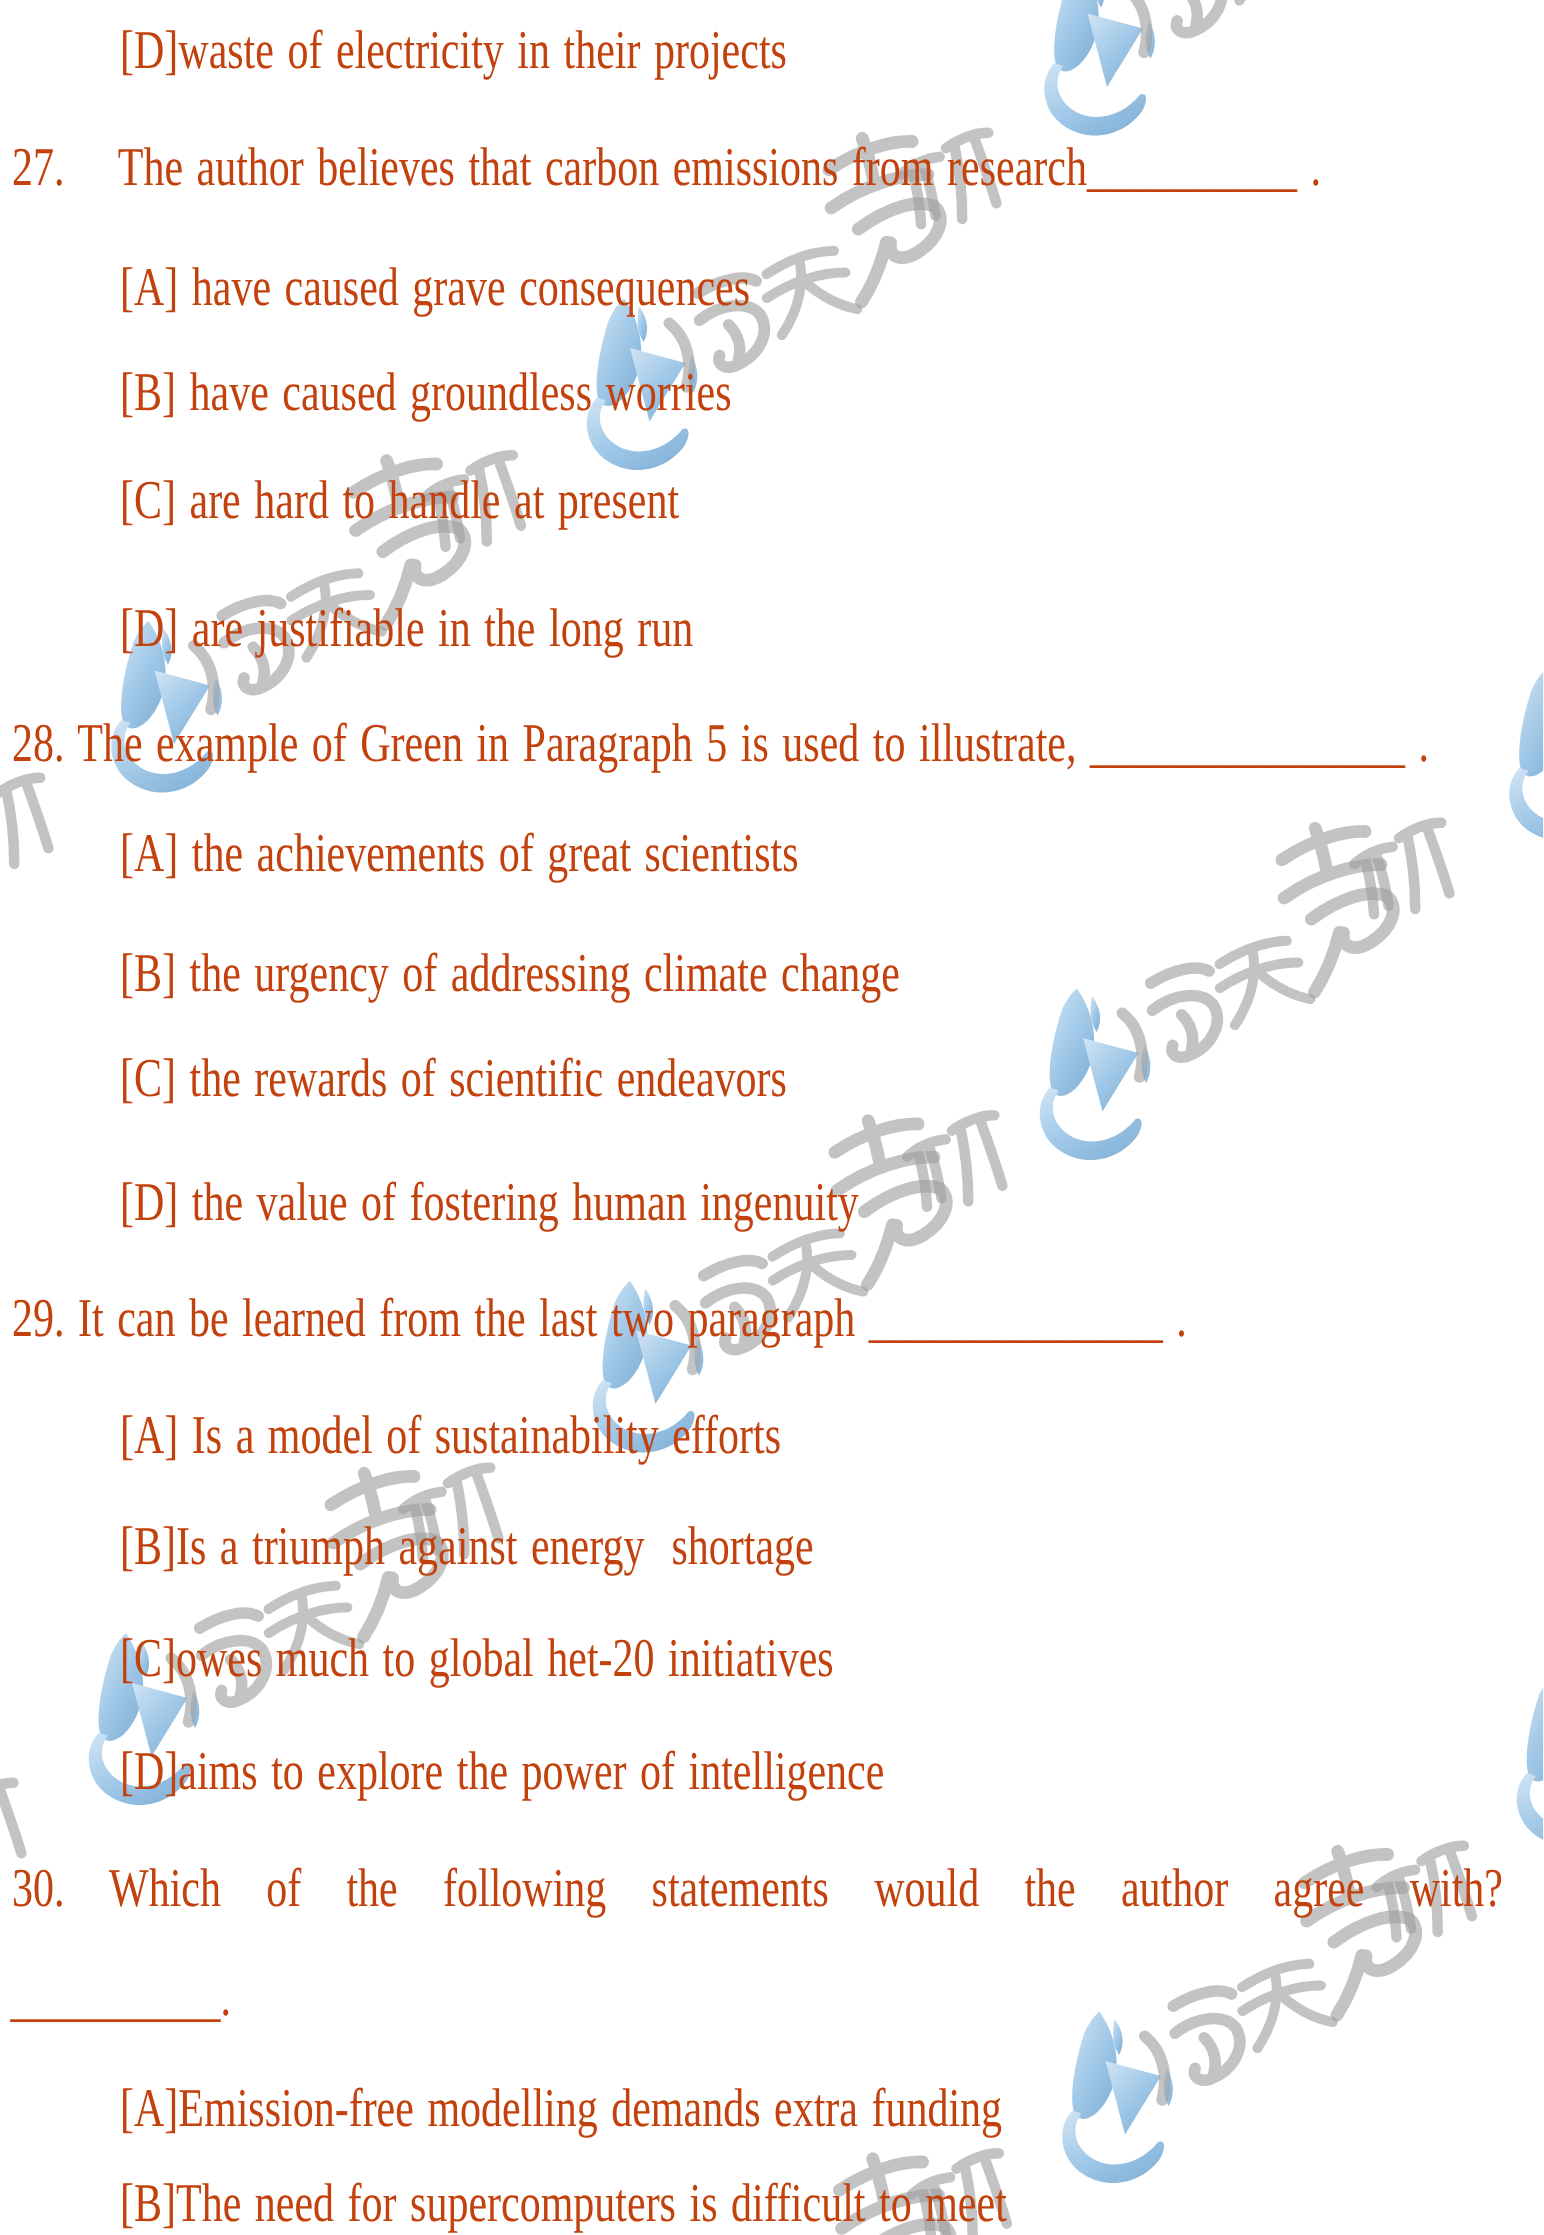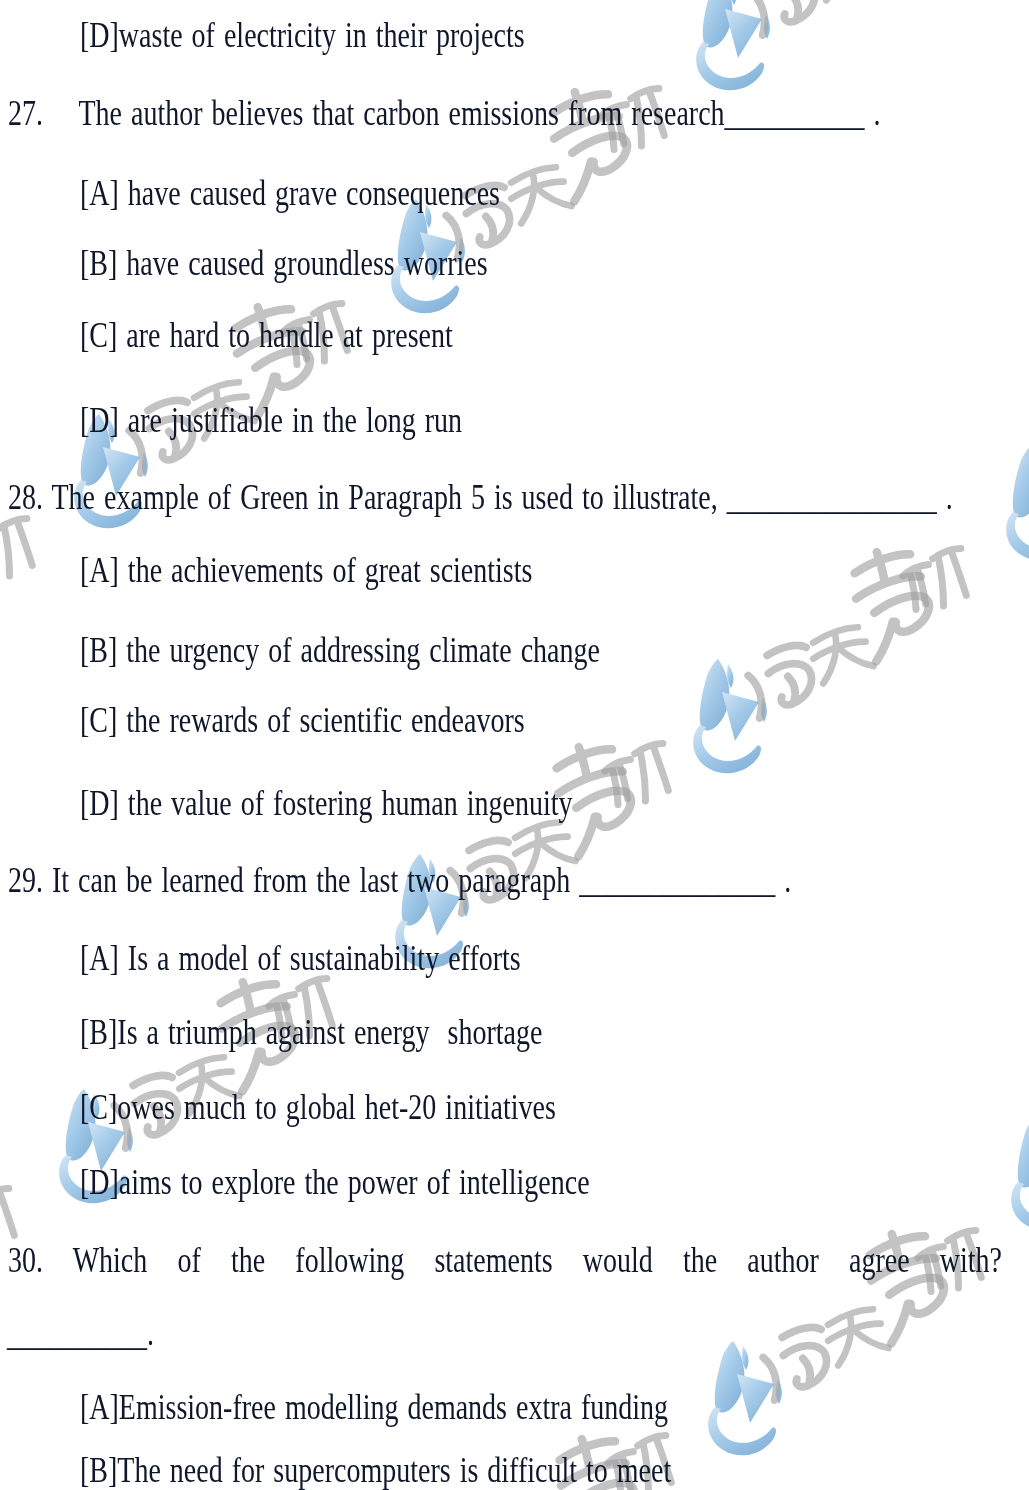--- a/index.html
+++ b/index.html
@@ -3,21 +3,21 @@
 <meta charset="utf-8">
 <style>
   html,body { margin:0; padding:0; background:#ffffff; }
   .page {
     position:relative;
     width:1029px; height:1490px;
     background:#ffffff;
     overflow:hidden;
     font-family:"Liberation Serif","DejaVu Serif",serif;
     font-size:28px;
-    color:#0f172a;
+    color:#c2410c;
   }
   .line {
     position:absolute;
     left:80px;
     white-space:pre;
     line-height:1;
     word-spacing:2px;
     transform:scaleY(1.30);
     transform-origin:left top;
   }

